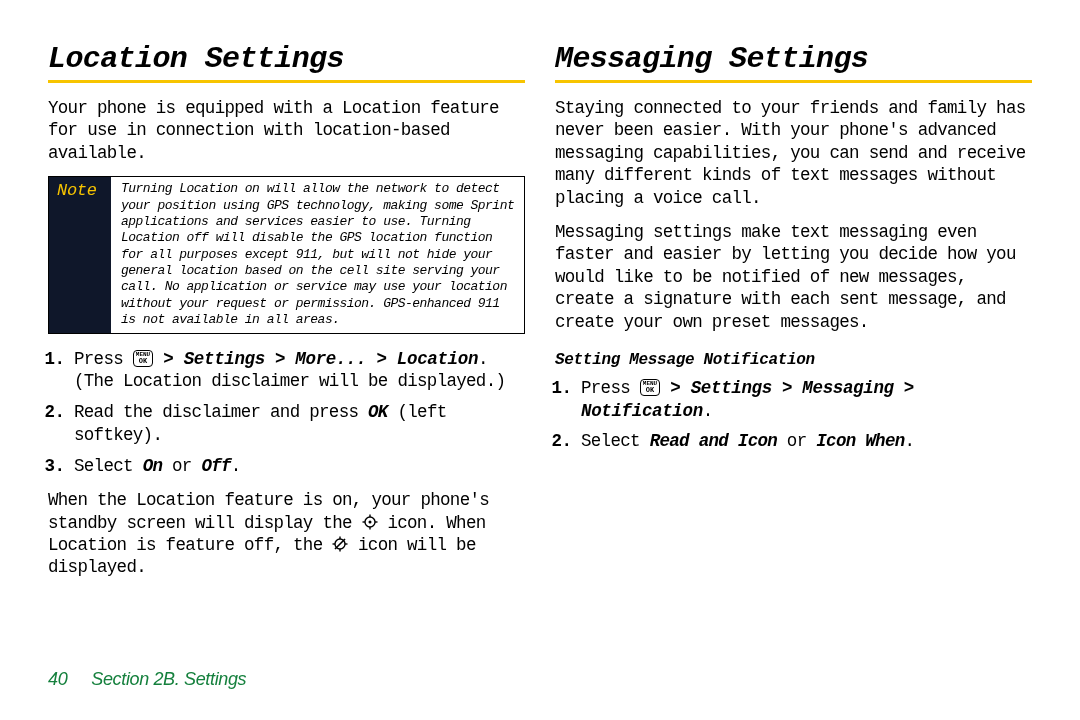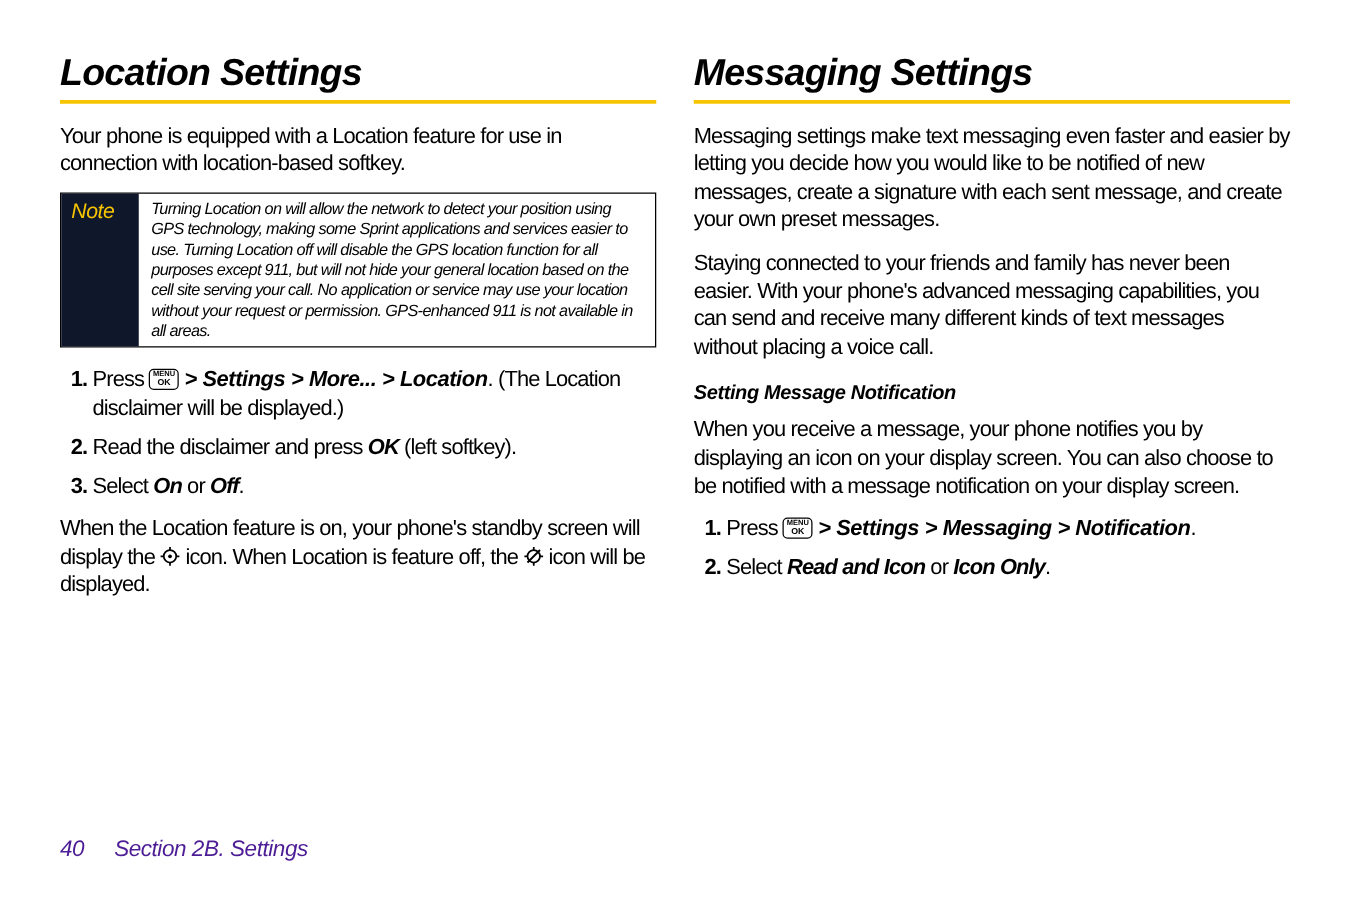--- a/index.html
+++ b/index.html
@@ -17,20 +17,21 @@
     width: 1080px;
     height: 720px;
     padding: 42px 48px 30px 48px;
     display: flex;
     flex-direction: column;
   }
   .columns {
     flex: 1;
     display: flex;
     gap: 30px;
+    font-family: Liberation Mono, monospace;
   }
   .col {
     flex: 1;
     min-width: 0;
   }
   h1.section-heading {
     font-size: 30px;
     font-style: italic;
     font-weight: 600;
     margin: 0 0 4px 0;
@@ -111,38 +112,38 @@
     display: inline-block;
     width: 16px; height: 16px;
     vertical-align: -2px;
   }
   .footer {
     display: flex;
     align-items: baseline;
     gap: 24px;
     font-style: italic;
     font-size: 18px;
-    color: #4c1d95;
+    color: #15803d;
     margin-top: 0;
     letter-spacing: -0.02em;
   }
   .footer .pgnum { font-style: italic; }
   .bold-roman { font-weight: bold; font-style: normal; }
 </style>
 </head>
 <body>
 
 <div class="page">
   <div class="columns">
 
     <div class="col">
       <h1 class="section-heading">Location Settings</h1>
       <div class="yellow-rule"></div>
 
-      <p class="body">Your phone is equipped with a Location feature for use in connection with location-based softkey.</p>
+      <p class="body">Your phone is equipped with a Location feature for use in connection with location-based available.</p>
 
       <div class="callout">
         <div class="callout-label">Note</div>
         <div class="callout-body">Turning Location on will allow the network to detect your position using GPS technology, making some Sprint applications and services easier to use. Turning Location off will disable the GPS location function for all purposes except 911, but will not hide your general location based on the cell site serving your call. No application or service may use your location without your request or permission. GPS-enhanced 911 is not available in all areas.</div>
       </div>
 
       <ol class="steps">
         <li>
           <span>Press </span><span class="menu-key"><span class="mk-top">MENU</span><span class="mk-bot">OK</span></span><span class="ipath"> &gt; Settings &gt; More... &gt; Location</span><span>. (The Location disclaimer will be displayed.)</span>
         </li>
@@ -174,32 +175,31 @@
           <line x1="3" y1="13" x2="13" y2="3" stroke="#000" stroke-width="1.6"></line>
         </svg>
         <span> icon will be displayed.</span>
       </p>
     </div>
 
     <div class="col">
       <h1 class="section-heading">Messaging Settings</h1>
       <div class="yellow-rule"></div>
 
+      <p class="body">Staying connected to your friends and family has never been easier. With your phone's advanced messaging capabilities, you can send and receive many different kinds of text messages without placing a voice call.</p>
       <p class="body">Messaging settings make text messaging even faster and easier by letting you decide how you would like to be notified of new messages, create a signature with each sent message, and create your own preset messages.</p>
-      <p class="body">Staying connected to your friends and family has never been easier. With your phone's advanced messaging capabilities, you can send and receive many different kinds of text messages without placing a voice call.</p>
 
       <h2 class="subheading">Setting Message Notification</h2>
-      <p class="body">When you receive a message, your phone notifies you by displaying an icon on your display screen. You can also choose to be notified with a message notification on your display screen.</p>
 
       <ol class="steps">
         <li>
           <span>Press </span><span class="menu-key"><span class="mk-top">MENU</span><span class="mk-bot">OK</span></span><span class="ipath"> &gt; Settings &gt; Messaging &gt; Notification</span><span>.</span>
         </li>
         <li>
-          <span>Select </span><span class="ibold">Read and Icon</span><span> or </span><span class="ibold">Icon Only</span><span>.</span>
+          <span>Select </span><span class="ibold">Read and Icon</span><span> or </span><span class="ibold">Icon When</span><span>.</span>
         </li>
       </ol>
 
     </div>
 
   </div>
 
   <div class="footer">
     <span class="pgnum">40</span>
     <span>Section 2B. Settings</span>

